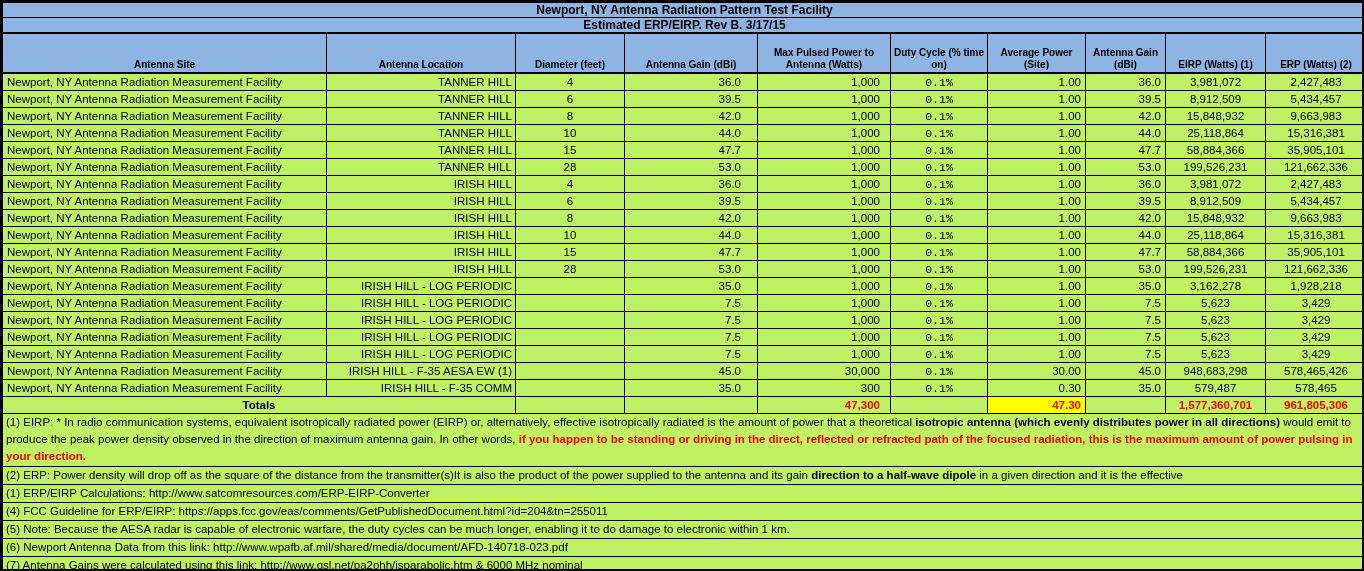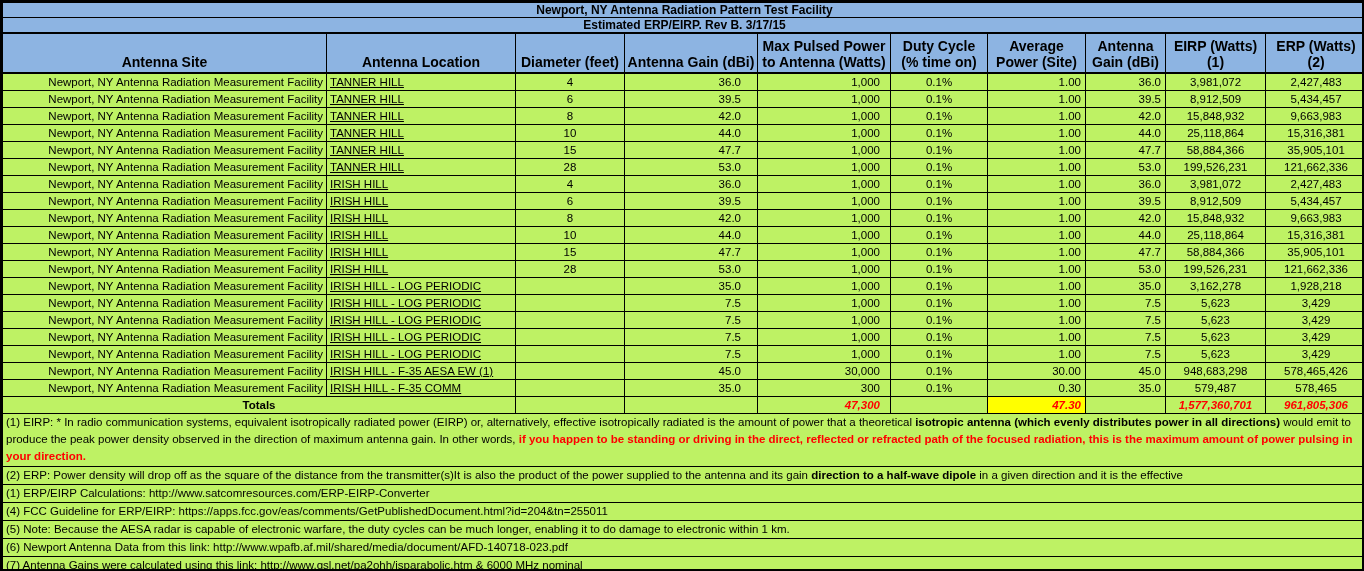--- a/index.html
+++ b/index.html
@@ -22,35 +22,35 @@
     font-size:12px; height:14px;
   }
   .subtitle-cell {
     background:var(--header-bg); font-weight:bold; text-align:center;
     font-size:12px; height:14px; border-bottom:2px solid #000;
   }
   th.colhead {
     background:var(--header-bg); font-weight:bold; text-align:center;
     vertical-align:bottom; white-space:normal; line-height:1.15;
     height:35px; padding:1px 2px 2px 2px; border-bottom:2px solid #000;
-    font-size:14px;
+    font-size:10px;
   }
   
-  .c0 { text-align:right;  padding-left:4px; }
-  .c1 { text-align:left;text-decoration:underline; }
+  .c0 { text-align:left;  padding-left:4px; }
+  .c1 { text-align:right; }
   .c2 { text-align:center; }
   .c3 { text-align:right; padding-right:16px; }
   .c4 { text-align:right; padding-right:10px; }
-  .c5 { text-align:center; }
+  .c5 { text-align:center;font-family:Liberation Mono, monospace; }
   .c6 { text-align:right; padding-right:4px; }
   .c7 { text-align:right; padding-right:4px; }
   .c8 { text-align:center; }
   .c9 { text-align:center; }
   .totals-label { text-align:center; font-weight:bold; }
-  .total-val { color:var(--alert); font-weight:bold;font-style:italic; }
+  .total-val { color:var(--alert); font-weight:bold; }
   .highlight { background:var(--highlight); }
   td.fn {
     text-align:left; white-space:normal; line-height:17px;
     padding:0 2px 0 3px; vertical-align:top;
   }
   td.fn-tall { height:52px; }
   .seg-bold { font-weight:bold; }
   .seg-redbold { font-weight:bold; color:var(--alert); }
 </style>
 </head>

